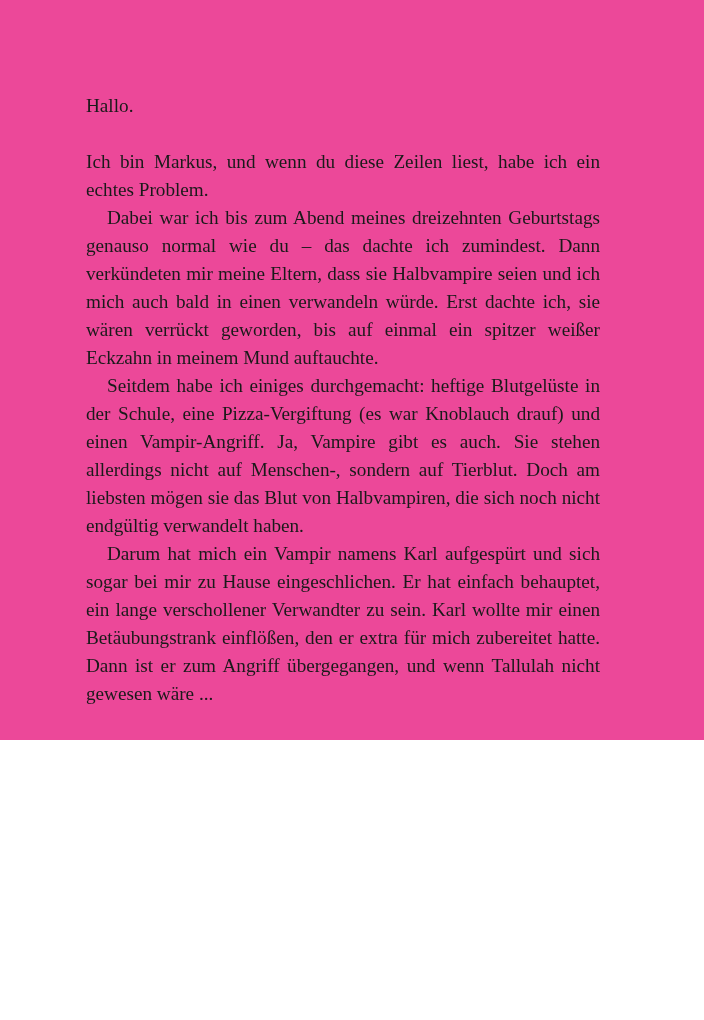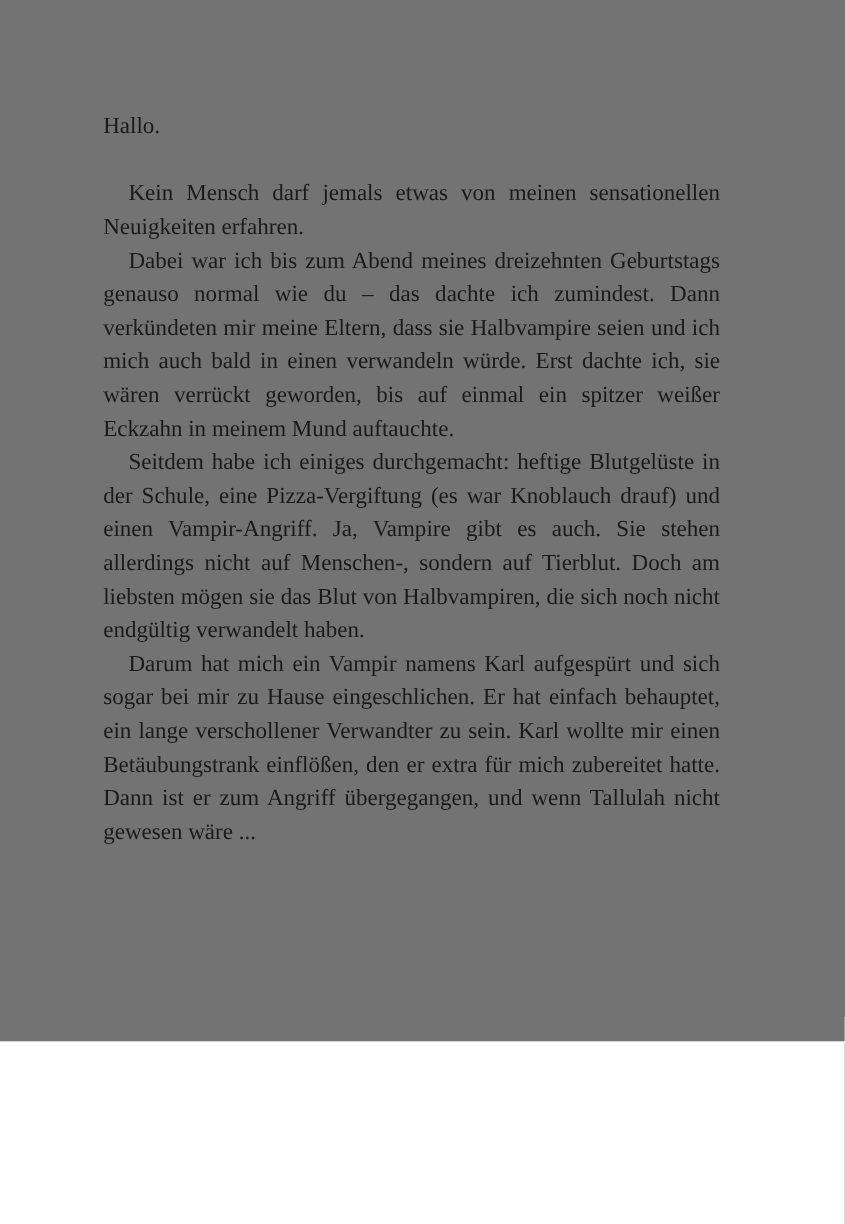--- a/index.html
+++ b/index.html
@@ -3,22 +3,22 @@
 <meta charset="utf-8">
 <style>
   html, body {
     margin: 0;
     padding: 0;
     background: #ffffff;
   }
   .page {
     position: relative;
     width: 704px;
-    height: 868px;
-    background: #737373;
+    height: 740px;
+    background: #ec4899;
     overflow: hidden;
     box-sizing: border-box;
   }
   .textblock {
     position: absolute;
     left: 86px;
     top: 92px;
     width: 514px;
     font-family: "Liberation Serif", "DejaVu Serif", serif;
     font-size: 19.2px;
@@ -51,21 +51,21 @@
     letter-spacing: 0;
   }
 </style>
 </head>
 <body>
 
 <div class="page">
 
   <div class="textblock" id="textblock">
       <p class="para gap-after">Hallo.</p>
-      <p class="para indent">Kein Mensch darf jemals etwas von meinen sensationellen Neuigkeiten erfahren.</p>
+      <p class="para">Ich bin Markus, und wenn du diese Zeilen liest, habe ich ein echtes Problem.</p>
       <p class="para indent">Dabei war ich bis zum Abend meines dreizehnten Geburts­tags genauso normal wie du – das dachte ich zumindest. Dann verkündeten mir meine Eltern, dass sie Halbvampire seien und ich mich auch bald in einen verwandeln würde. Erst dachte ich, sie wären verrückt geworden, bis auf einmal ein spitzer weißer Eckzahn in meinem Mund auftauchte.</p>
       <p class="para indent">Seitdem habe ich einiges durchgemacht: heftige Blutgelüste in der Schule, eine Pizza-Vergiftung (es war Knoblauch drauf) und einen Vampir-Angriff. Ja, Vampire gibt es auch. Sie stehen allerdings nicht auf Menschen-, sondern auf Tierblut. Doch am liebsten mögen sie das Blut von Halbvampiren, die sich noch nicht endgültig verwandelt haben.</p>
       <p class="para indent">Darum hat mich ein Vampir namens Karl aufgespürt und sich sogar bei mir zu Hause eingeschlichen. Er hat einfach behaup­tet, ein lange verschollener Verwandter zu sein. Karl wollte mir einen Betäubungstrank einflößen, den er extra für mich zubereitet hatte. Dann ist er zum Angriff übergegangen, und wenn Tallulah nicht gewesen wäre ...</p>
     </div>
 
   <div class="folio">7</div>
 
 </div>
 
 </body></html>

